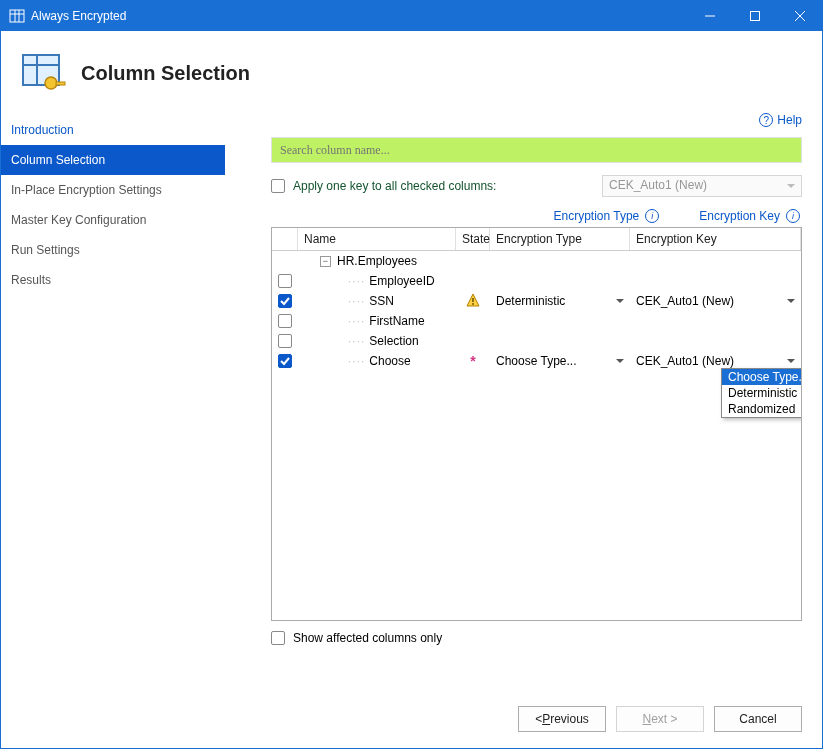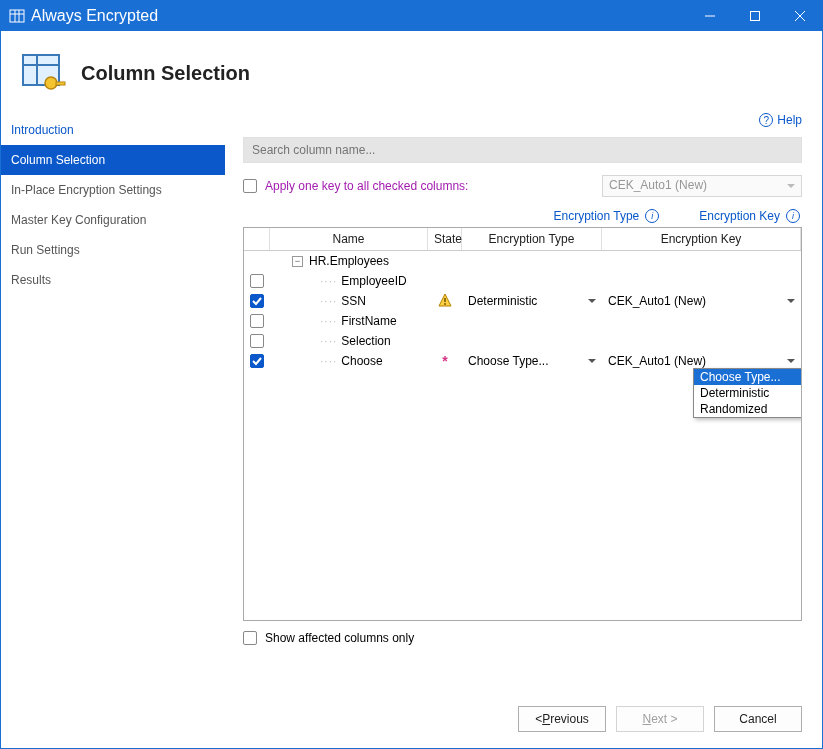--- a/index.html
+++ b/index.html
@@ -1,55 +1,55 @@
 <!DOCTYPE html>
 <html><head>
 <meta charset="utf-8">
 <style>
   * { box-sizing: border-box; font-family: "Segoe UI", Tahoma, sans-serif; font-size: 12px; }
   body { margin: 0; background: #fff; }
   .window { width: 823px; height: 749px; border: 1px solid #1a6fd4; display: flex; flex-direction: column; background: #fff; }
   .titlebar { height: 30px; background: #1a6fd4; color: #fff; display: flex; align-items: center; }
   .titlebar-icon { width: 16px; height: 16px; margin: 0 6px 0 8px; display:flex; align-items:center; justify-content:center; }
-  .titlebar-title { flex: 0 0 auto; font-size: 16px; }
+  .titlebar-title { flex: 0 0 auto; font-size: 12px; }
   .titlebar-spacer { flex:1; }
   .winbtn { width: 45px; height: 30px; display:flex; align-items:center; justify-content:center; color:#fff; }
 
   .header { display:flex; align-items:center; gap:14px; padding: 18px 20px 16px 18px; }
   .header-icon { width:48px; height:48px; }
   .header-title { font-size: 20px; font-weight: 600; color:#222; }
 
-  .body { flex:1; display:flex; min-height:0; }
+  .body { flex:1; display:flex; min-height:0;gap:28px; }
   .sidebar { width: 224px; border-right: 0 solid #ddd; padding-top: 2px; }
   .sidebar-item { padding: 8px 10px 8px 10px; color:#0a58ca; cursor: pointer; }
   .sidebar-item.active { background: #0a58ca; color:#fff; }
   .sidebar-item.dim { color:#555; }
 
   .main { flex:1; display:flex; flex-direction:column; padding: 0 20px 0 18px; min-width:0; }
   .helprow { display:flex; justify-content:flex-end; padding: 0 0 10px 0; }
   .help { color:#0a58ca; display:flex; align-items:center; gap:4px; }
   .help .qmark { width:14px; height:14px; border-radius:50%; border:1px solid #0a58ca; display:flex; align-items:center; justify-content:center; font-size:10px; color:#0a58ca; }
 
-  .search { width:100%; height:26px; background:#e5e5e5; border:1px solid #e0e0e0; padding: 4px 8px; color:#777; }
+  .search { width:100%; height:26px; background:#bef264; border:1px solid #e0e0e0; padding: 4px 8px; color:#777;font-family:Liberation Serif, serif; }
 
   .row { display:flex; align-items:center; gap:8px; margin-top: 12px; }
   .chk { width:14px; height:14px; border:1px solid #888; border-radius:2px; display:inline-flex; align-items:center; justify-content:center; background:#fff; }
   .chk.checked { background:#0a58ca; border-color:#0a58ca; }
   .chk svg { display:block; }
-  .onekey-label { color:#a21caf; }
+  .onekey-label { color:#14532d; }
   .disabled-select { margin-left:auto; width:200px; height:22px; border:1px solid #d6d6d6; background:#fafafa; color:#979797; padding:2px 18px 2px 6px; position:relative; }
   .disabled-select::after { content:""; position:absolute; right:6px; top:8px; border:4px solid transparent; border-top-color:#bbb; }
 
   .legend { display:flex; gap:40px; justify-content:flex-end; margin:12px 2px 4px 0; color:#0a58ca; }
   .legend span { display:flex; align-items:center; gap:6px; }
   .info-icon { width:14px; height:14px; border:1px solid #0a58ca; border-radius:50%; display:inline-flex; align-items:center; justify-content:center; font-size:9px; font-style:italic; color:#0a58ca; }
 
   .grid { border:1px solid #aaa; height: 394px; position:relative; overflow:hidden; }
   .ghdr { display:flex; border-bottom:1px solid #ccc; background:#fff; }
-  .ghdr > div { padding:4px 6px; border-right:1px solid #e0e0e0; color:#222;text-align:center; }
+  .ghdr > div { padding:4px 6px; border-right:1px solid #e0e0e0; color:#222; }
   .c-chk { width:26px; }
   .c-name { width:158px; }
   .c-state { width:34px; }
   .c-type { width:140px; }
   .c-key { flex:1; }
 
   .gr { display:flex; align-items:center; height:20px; }
   .gr > div { padding: 0 6px; }
   .gr .c-chk { width:26px; display:flex; align-items:center; justify-content:center; }
   .gr .c-name { width:158px; display:flex; align-items:center; }

